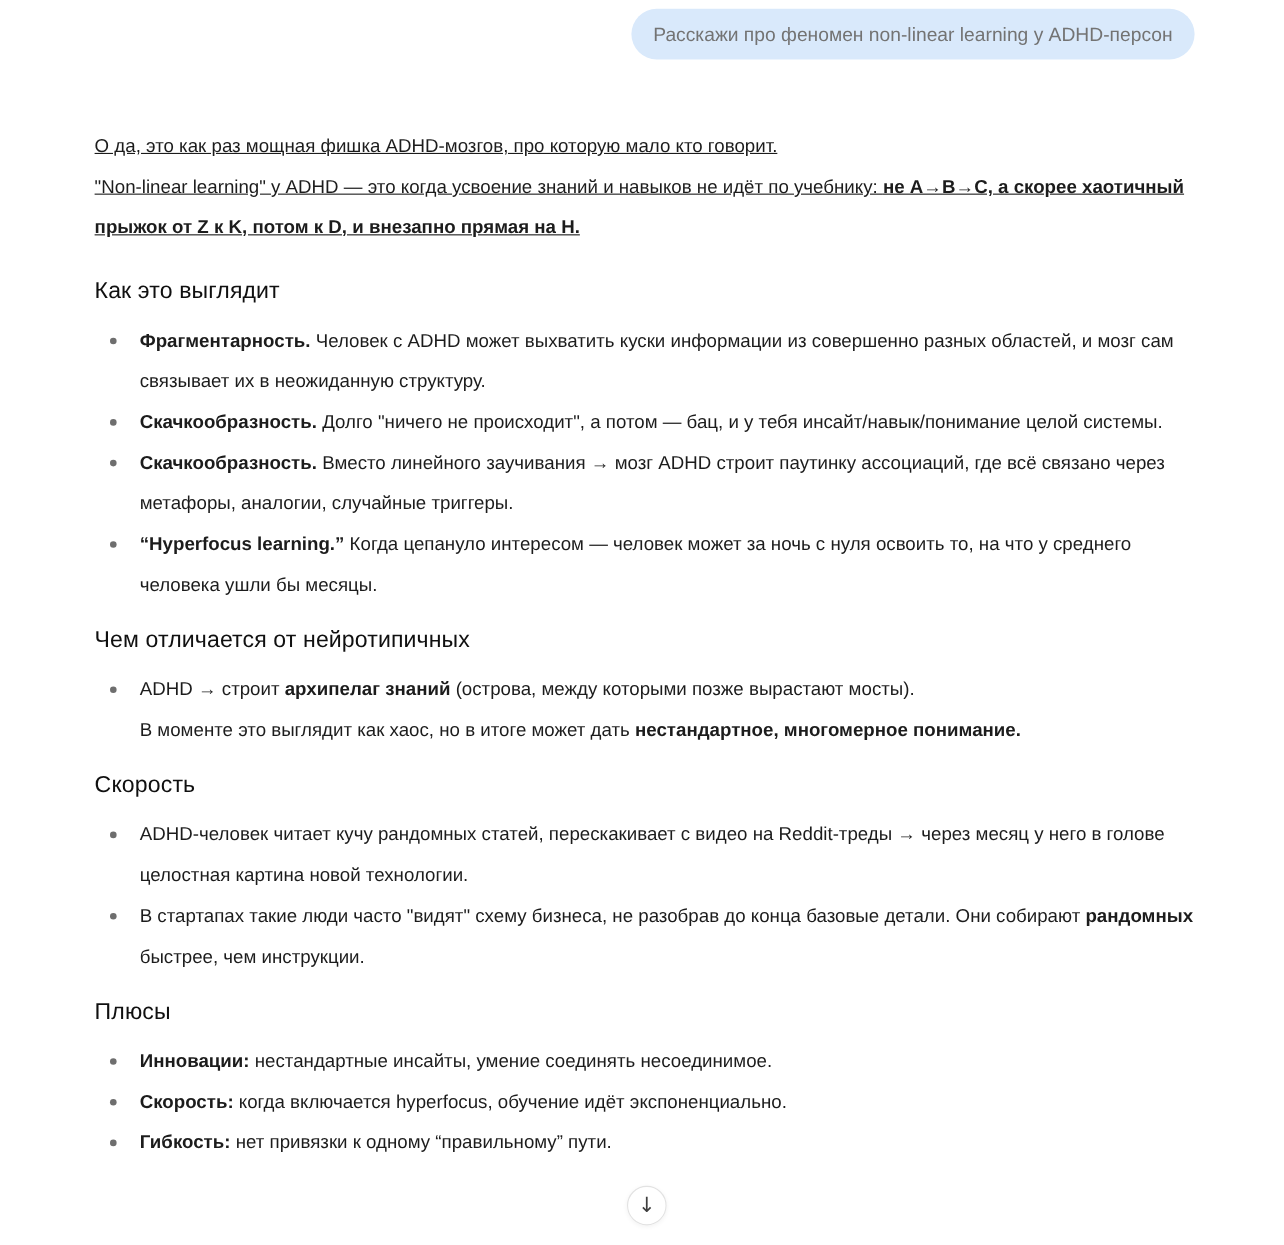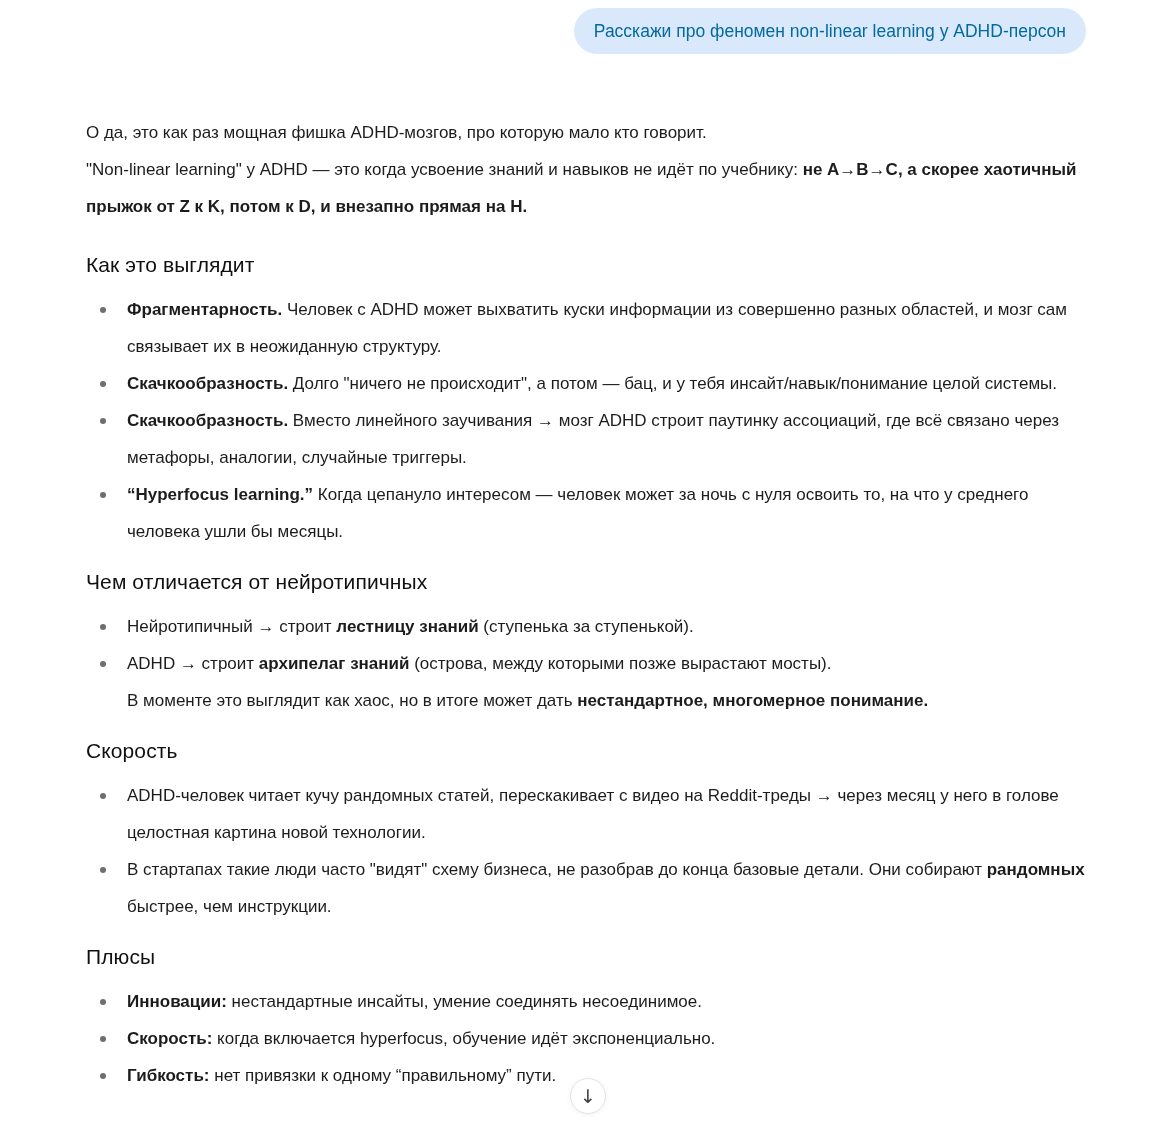--- a/index.html
+++ b/index.html
@@ -15,34 +15,34 @@
     margin-left: 86px;
     color: #1c1c1c;
   }
   .user-row {
     display: flex;
     justify-content: flex-end;
     padding-top: 8px;
   }
   .user-bubble {
     background: #d9e9fb;
-    color: #0369a1;
+    color: #737373;
     font-size: 17.5px;
     line-height: 22px;
     padding: 12px 20px;
     border-radius: 24px;
     margin-right: 10px;
     max-width: 820px;
   }
   .assistant {
     margin-top: 60px;
     font-size: 17px;
     line-height: 37px;
   }
-  .assistant p { margin: 0; }
+  .assistant p { margin: 0; text-decoration: underline; }
   .b, .assistant b { font-weight: 700; }
   h3 {
     font-size: 21px;
     line-height: 28px;
     font-weight: 400;
     color: #101010;
     margin: 18px 0 12px 0;
     letter-spacing: 0.1px;
   }
   .sec-first h3 { margin-top: 26px; }
@@ -117,24 +117,20 @@
           <span class="li-text"><span class="b">“Hyperfocus learning.”</span><span> Когда цепануло интересом — человек может за ночь с нуля освоить то, на что у среднего человека ушли бы месяцы.</span></span>
         </li>
       </ul>
     </div>
 
     <div class="sec">
       <h3>Чем отличается от нейротипичных</h3>
       <ul>
         <li>
           <span class="bullet-dot"></span>
-          <span class="li-text"><span>Нейротипичный → строит </span><span class="b">лестницу знаний</span><span> (ступенька за ступенькой).</span></span>
-        </li>
-        <li>
-          <span class="bullet-dot"></span>
           <span class="li-text"><span>ADHD → строит </span><span class="b">архипелаг знаний</span><span> (острова, между которыми позже вырастают мосты).
 В моменте это выглядит как хаос, но в итоге может дать </span><span class="b">нестандартное, многомерное понимание.</span></span>
         </li>
       </ul>
     </div>
 
     <div class="sec">
       <h3>Скорость</h3>
       <ul>
         <li>

